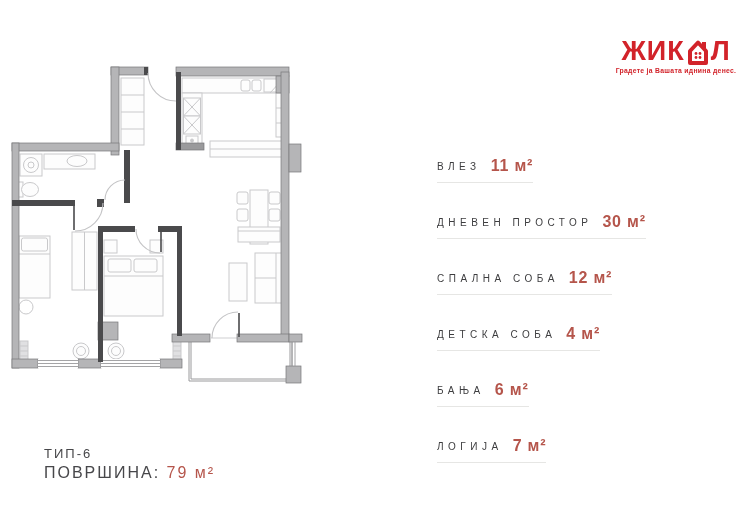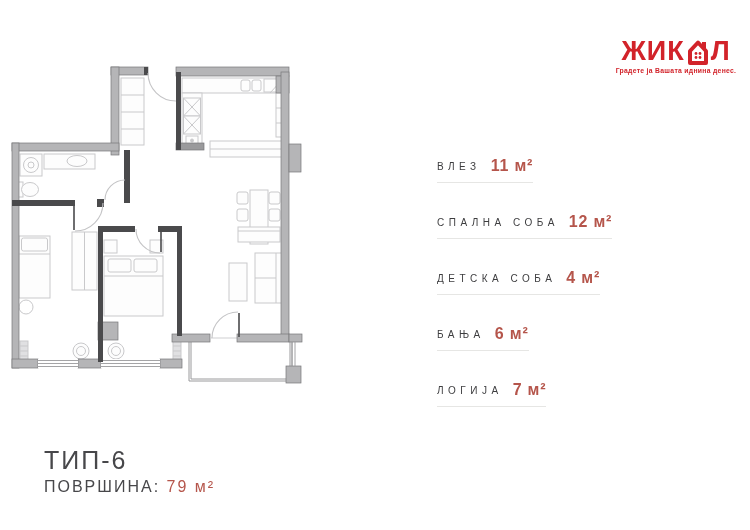--- a/index.html
+++ b/index.html
@@ -24,21 +24,21 @@
   .legend-label{
     display:inline-block;font-size:10px;letter-spacing:4.5px;color:#3d3d3f;
     font-weight:500;
   }
   .legend-area{
     display:inline-block;font-size:16px;font-weight:bold;letter-spacing:0.8px;
     color:#b5554b;margin-left:10px;position:relative;top:1px;
   }
   
   .summary{position:absolute;left:44px;top:446px;color:#47474a;}
-  .summary-line1{font-size:25px;letter-spacing:2px;}
+  .summary-line1{font-size:13px;letter-spacing:2px;}
   .summary-line2{font-size:16px;letter-spacing:2px;margin-top:3px;}
   .summary-area-value{color:#b5554b;}
 </style>
 </head>
 <body>
 
 <div id="canvas">
 
   <svg id="plan-svg" width="320" height="410" viewBox="0 0 320 410">
 
@@ -228,20 +228,24 @@
     </div>
     <div class="logo-tagline">Градете ја Вашата иднина денес.</div>
   </div>
 
   <div class="legend">
     <div class="legend-row">
       <span class="legend-label">ВЛЕЗ</span>
         <span class="legend-area">11 м²</span>
     </div>
     <div class="legend-row">
+      <span class="legend-label">ДНЕВЕН ПРОСТОР</span>
+        <span class="legend-area">30 м²</span>
+    </div>
+    <div class="legend-row">
       <span class="legend-label">СПАЛНА СОБА</span>
         <span class="legend-area">12 м²</span>
     </div>
     <div class="legend-row">
       <span class="legend-label">ДЕТСКА СОБА</span>
         <span class="legend-area">4 м²</span>
     </div>
     <div class="legend-row">
       <span class="legend-label">БАЊА</span>
         <span class="legend-area">6 м²</span>

